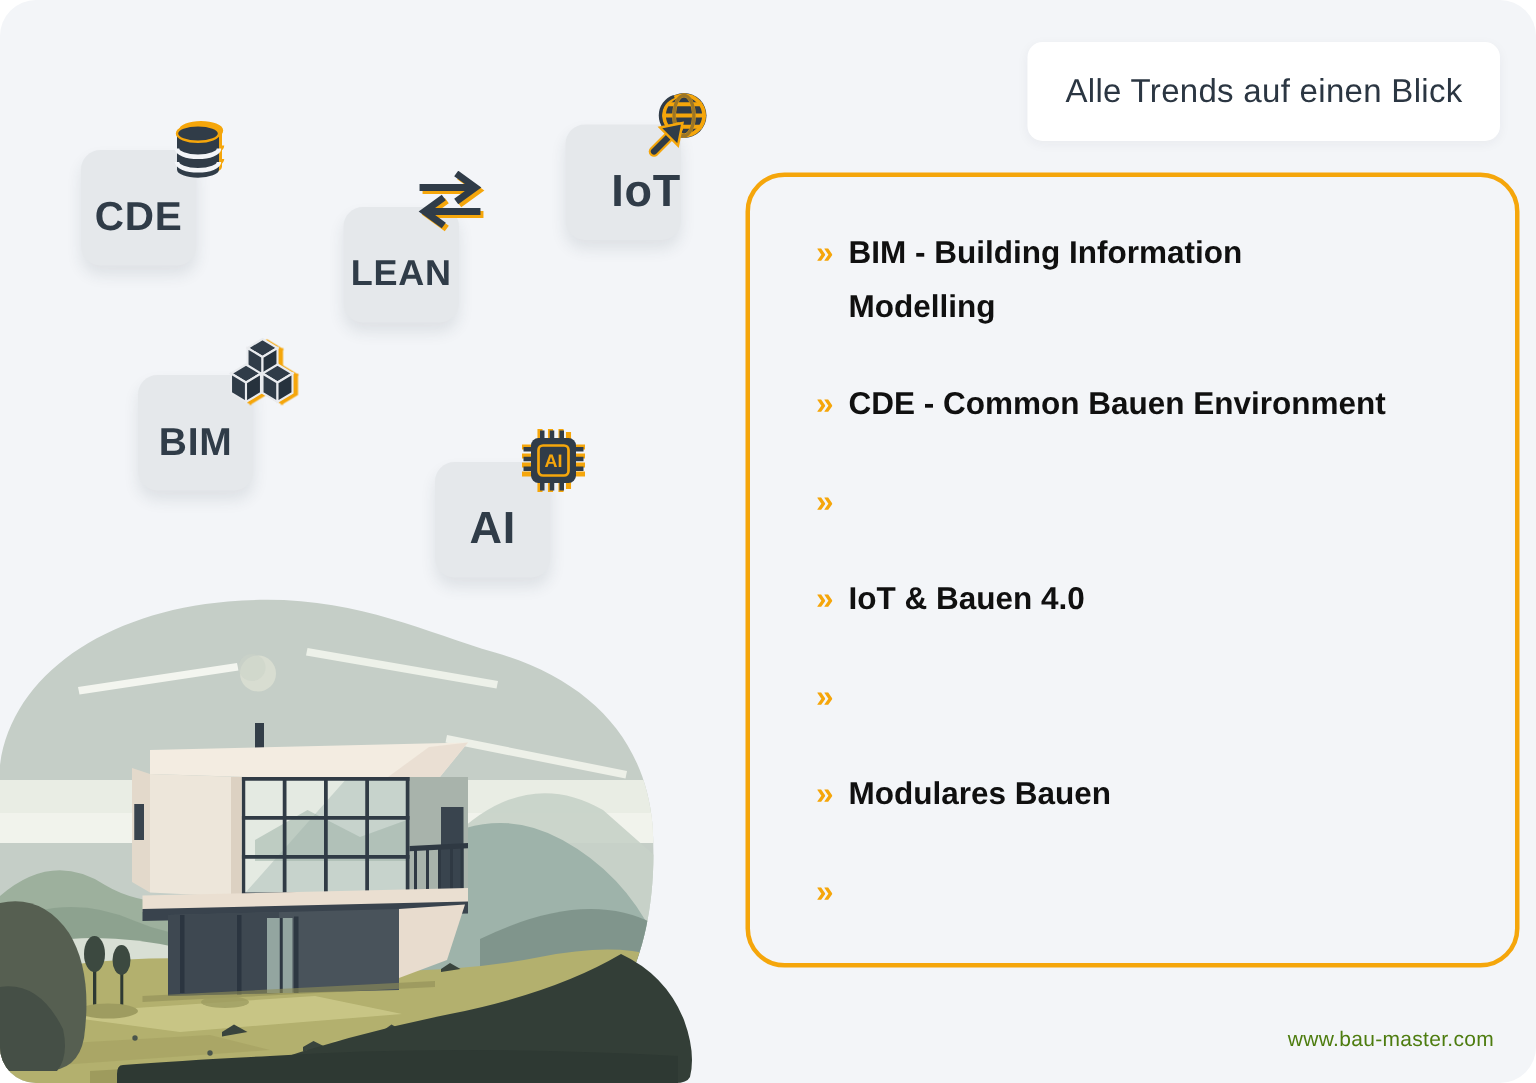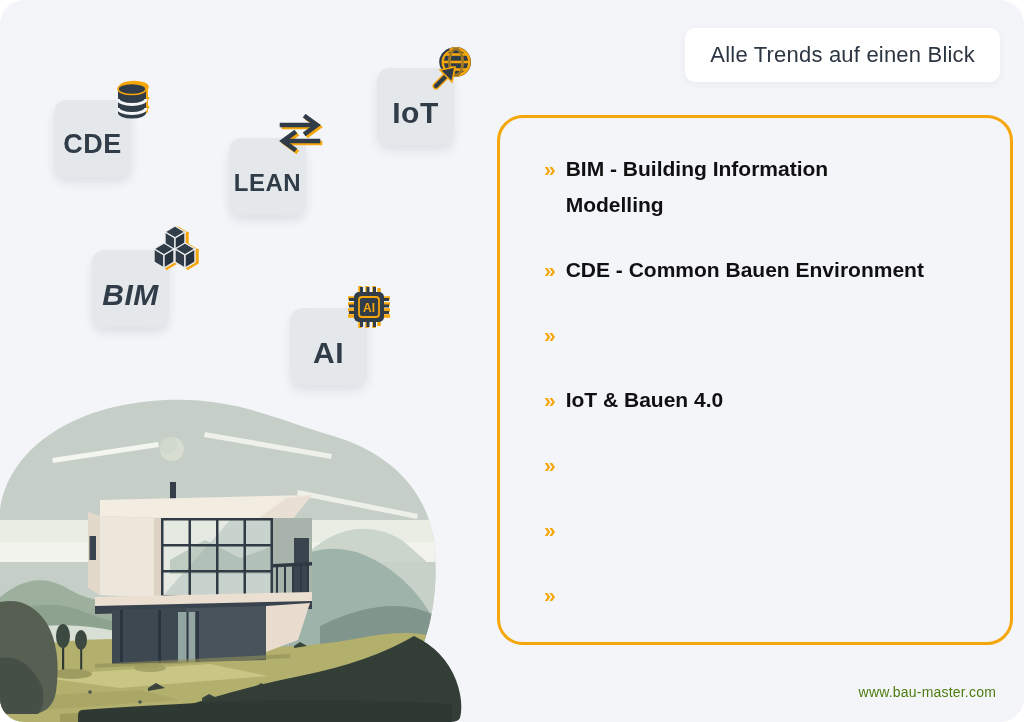--- a/index.html
+++ b/index.html
@@ -13,21 +13,21 @@
   }
   *{margin:0;padding:0;box-sizing:border-box;}
   html,body{width:1024px;height:722px;background:#fff;font-family:"Liberation Sans",sans-serif;}
   .canvas{
     position:relative;width:1024px;height:722px;
     background:var(--canvas_bg);
     border-radius:24px;overflow:hidden;
   }
   
   .title-badge{
-    position:absolute;top:28px;right:24px;height:54px;
+    position:absolute;top:28px;right:24px;height:66px;
     background:var(--badge_bg);border-radius:10px;
     display:flex;align-items:center;padding:0 25px;
     box-shadow:0 2px 8px rgba(30,40,60,.05);
     font-size:22px;color:var(--text_dark);letter-spacing:.2px;
   }
   
   .trends-box{
     position:absolute;left:497px;top:115px;width:516px;height:530px;
     border:3px solid var(--amber);border-radius:26px;
     padding:33px 28px 28px 44px;
@@ -44,24 +44,24 @@
     box-shadow:0 6px 10px rgba(40,55,70,.10);
     display:flex;align-items:center;justify-content:center;
   }
   .tile .tile-label{
     font-weight:800;color:var(--dark);font-size:27px;letter-spacing:.5px;
     padding-top:12px;
   }
   .tile-cde{left:54px;top:100px;}
   .tile-lean{left:229px;top:138px;}
   .tile-lean .tile-label{font-size:24px;}
-  .tile-iot{left:377px;top:68px;}
+  .tile-iot{left:377px;top:83px;justify-content:flex-end;}
   .tile-iot .tile-label{font-size:30px;}
   .tile-bim{left:92px;top:250px;}
-  .tile-bim .tile-label{font-size:30px;font-style:italic;}
+  .tile-bim .tile-label{font-size:26px;}
   .tile-ai{left:290px;top:308px;}
   .tile-ai .tile-label{font-size:30px;}
   .corner-icon{position:absolute;}
   .icon-db{right:-22px;top:-20px;filter:drop-shadow(2.5px -1.5px 0 var(--amber));}
   .icon-arrows{right:-16px;top:-24px;filter:drop-shadow(2.5px 2.5px 0 var(--amber));}
   .icon-globe{right:-22px;top:-24px;}
   .icon-cubes{right:-28px;top:-26px;filter:drop-shadow(3px 1px 0 var(--amber));}
   .icon-chip{right:-26px;top:-25px;}
   
   .footer-url{
@@ -95,20 +95,21 @@
       </li>
       <li class="trend-item">
         <span class="chev">»</span>
         <span class="txt">IoT &amp; Bauen 4.0</span>
       </li>
       <li class="trend-item">
         <span class="chev">»</span>
       </li>
       <li class="trend-item">
         <span class="chev">»</span>
+        <span class="txt">Modulares Bauen</span>
       </li>
       <li class="trend-item">
         <span class="chev">»</span>
       </li>
     </ul>
   </div>
 
   <div class="tile tile-lean">
     <span class="tile-label">LEAN</span>
     <svg class="corner-icon icon-arrows" width="44" height="42" viewBox="0 0 44 42">

